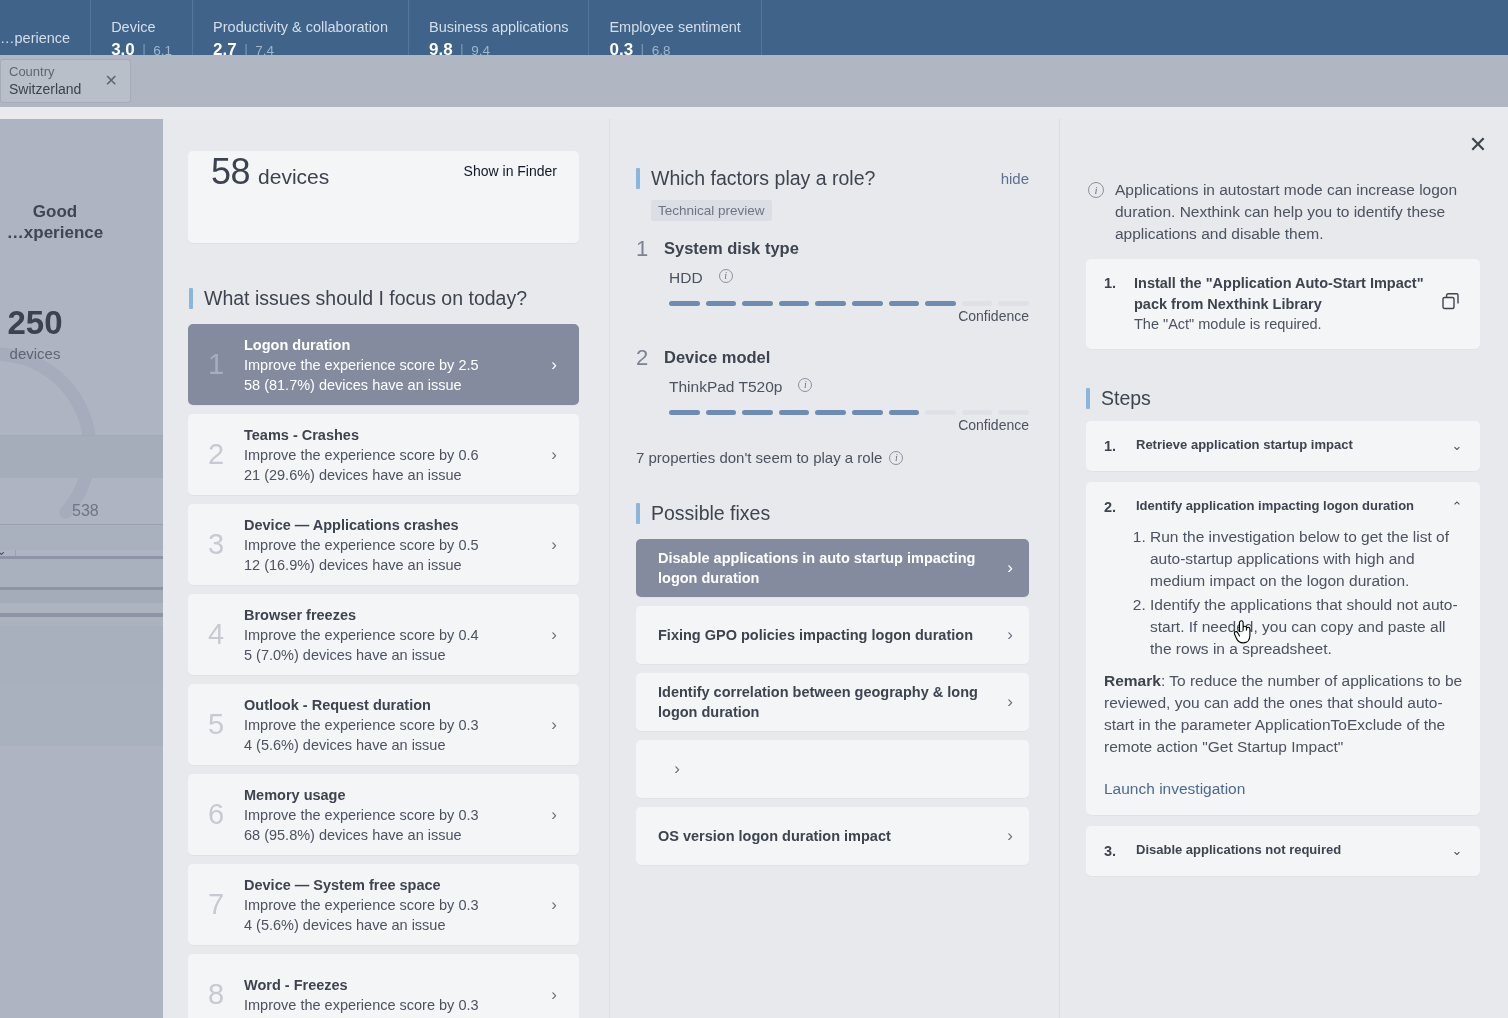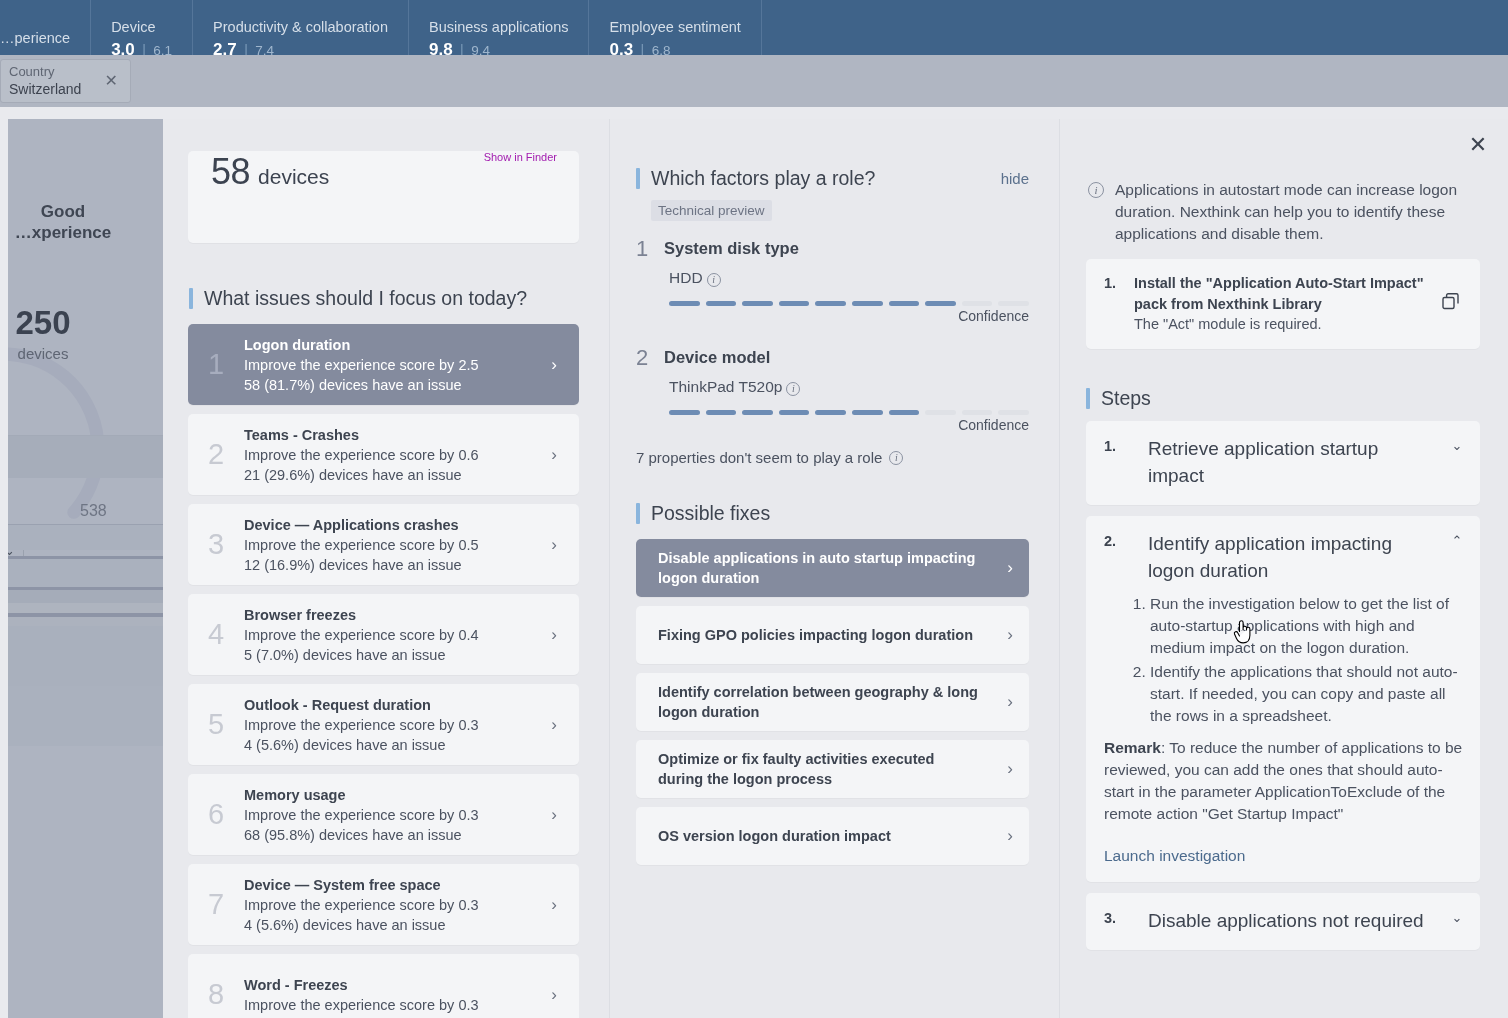--- a/index.html
+++ b/index.html
@@ -47,21 +47,21 @@
   .chip-text { flex: 1; }
   .chip-key { font-size: 13px; color: #5f6673; line-height: 1.35; }
   .chip-val { font-size: 14px; color: #3c424e; line-height: 1.35; }
   .chip-x {
     font-size: 16px; color: #5f6673; cursor: pointer;
     padding: 0 4px; line-height: 1;
   }
 
   
   .bg-dim {
-    position: absolute; left: 8px; top: 119px; width: 163px; height: 899px;
+    position: absolute; left: 0; top: 119px; width: 163px; height: 899px;
     background: #aeb4c1; overflow: hidden;
   }
   .dim-title {
     position: absolute; left: -50px; top: 82px; width: 210px;
     text-align: center; font-size: 17px; font-weight: bold;
     color: #3f4653; line-height: 1.25;
   }
   .gauge-wrap { position: absolute; left: -125px; top: 210px; width: 240px; height: 240px; }
   .gauge-num {
     position: absolute; left: -50px; top: 185px; width: 170px;
@@ -109,21 +109,21 @@
   
   .devcard {
     margin: 32px 30px 0 25px; background: #f4f5f7;
     border-radius: 5px; height: 92px;
     display: flex; padding: 0 22px 0 23px;
     box-shadow: 0 1px 1px rgba(0,0,0,0.035);
   }
   .devcard-left { flex: 1; display: flex; align-items: baseline; }
   .devcard-num { font-size: 36px; color: #3c4350; font-weight: 400; letter-spacing: -0.5px; }
   .devcard-unit { font-size: 21px; color: #3c4350; margin-left: 8px; }
-  .devcard-link { font-size: 11px; color: #a21caf; cursor: pointer; }
+  .devcard-link { font-size: 14px; color: #0f172a; cursor: pointer; margin-top: 12px; }
 
   
   .sec-head {
     display: flex; align-items: center; gap: 11px;
   }
   .sec-bar { width: 4px; height: 21px; background: #8ab5dd; border-radius: 1px; flex: 0 0 4px; }
   .sec-title { font-size: 19.5px; color: #3d4450; font-weight: 400; }
 
   .issues-head { margin: 44px 0 0 26px; }
 
@@ -156,21 +156,21 @@
     display: inline-block; margin: 10px 0 0 41px;
     background: #dcdee5; color: #6d7484;
     font-size: 13.5px; padding: 3px 7px; border-radius: 2px;
   }
   .factor { margin: 16px 30px 0 26px; position: relative; }
   .factor-top { display: flex; align-items: flex-start; }
   .factor-rank { width: 28px; flex: 0 0 28px; font-size: 22px; color: #7b8293; font-weight: 400; line-height: 1.05; }
   .factor-name { font-size: 16.5px; font-weight: bold; color: #3d4450; padding-top: 2px; }
   .factor-val {
     margin: 9px 0 0 33px; font-size: 15.5px; color: #4b5260;
-    display: flex; align-items: flex-end; gap: 4px;
+    display: flex; align-items: flex-start; gap: 16px;
   }
   .info-ico {
     display: inline-block; width: 14px; height: 14px; border-radius: 50%;
     border: 1px solid #8b92a1; color: #6b7280; font-size: 10px;
     text-align: center; line-height: 12px; font-style: italic; cursor: pointer;
     font-family: "Liberation Serif", serif;
   }
   .conf-bar { margin: 14px 0 0 33px; display: flex; gap: 6px; }
   .conf-seg { flex: 1; height: 5px; border-radius: 3px; background: #dfe1e6; }
   .conf-seg.on { background: #6d8cb4; }
@@ -215,21 +215,21 @@
   .rp-sub { font-size: 14.5px; color: #4b5260; line-height: 1.42; }
   .copy-ico { flex: 0 0 22px; margin-left: 8px; margin-top: 20px; cursor: pointer; }
 
   .step-card {
     margin: 11px 28px 0 26px; background: #f4f5f7; border-radius: 5px;
     padding: 15px 14px 15px 18px; box-shadow: 0 1px 1px rgba(0,0,0,0.03);
     cursor: pointer; position: relative;
   }
   .step-head { display: flex; align-items: flex-start; }
   .step-num { flex: 0 0 32px; font-size: 14.5px; font-weight: bold; color: #3d4450; line-height: 1.42; }
-  .step-label { flex: 1; font-size: 19px; font-weight: normal; color: #3d4450; line-height: 1.42; padding-right: 10px; margin-left: 12px; }
+  .step-label { flex: 1; font-size: 13px; font-weight: bold; color: #3d4450; line-height: 1.42; padding-right: 10px; }
   .step-chev { flex: 0 0 18px; color: #4b5260; font-size: 13px; text-align: center; padding-top: 2px; }
   .step-content { margin-top: 8px; }
   .step-ol { margin: 0 0 0 32px; padding-left: 14px; }
   .step-ol li { font-size: 15.5px; color: #4b5260; line-height: 1.42; margin-bottom: 2px; }
   .remark { margin: 10px 0 0 0; font-size: 15.5px; color: #4b5260; line-height: 1.42; }
   .remark b { color: #3d4450; }
   .launch-link { margin: 22px 0 2px 0; font-size: 15.5px; color: #4b6a8d; cursor: pointer; }
 
   .cursor-hand { position: absolute; left: 1233px; top: 618px; z-index: 50; pointer-events: none; }
 </style>
@@ -499,21 +499,20 @@
         </div>
         <div class="fix-card">
           <div class="fix-label">Fixing GPO policies impacting logon duration</div>
           <div class="fix-chev">›</div>
         </div>
         <div class="fix-card">
           <div class="fix-label">Identify correlation between geography &amp; long logon duration</div>
           <div class="fix-chev">›</div>
         </div>
         <div class="fix-card">
-          <div class="fix-label">Optimize or fix faulty activities executed during the logon process</div>
           <div class="fix-chev">›</div>
         </div>
         <div class="fix-card">
           <div class="fix-label">OS version logon duration impact</div>
           <div class="fix-chev">›</div>
         </div>
       </div>
     </div>
 
     <div class="col-right">

